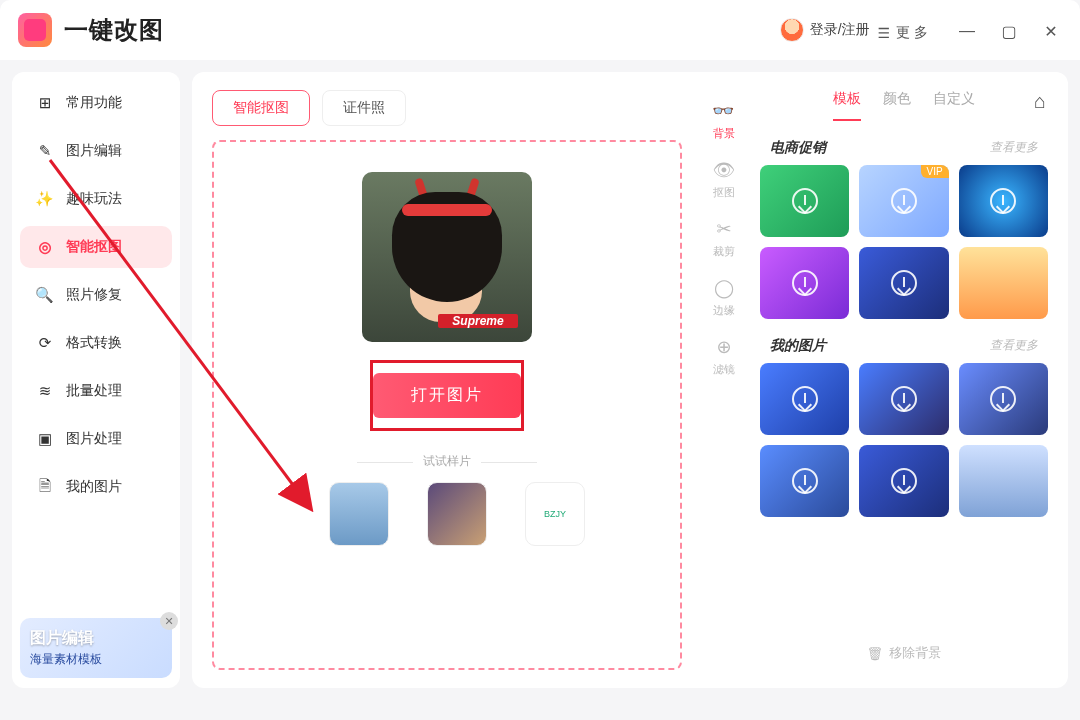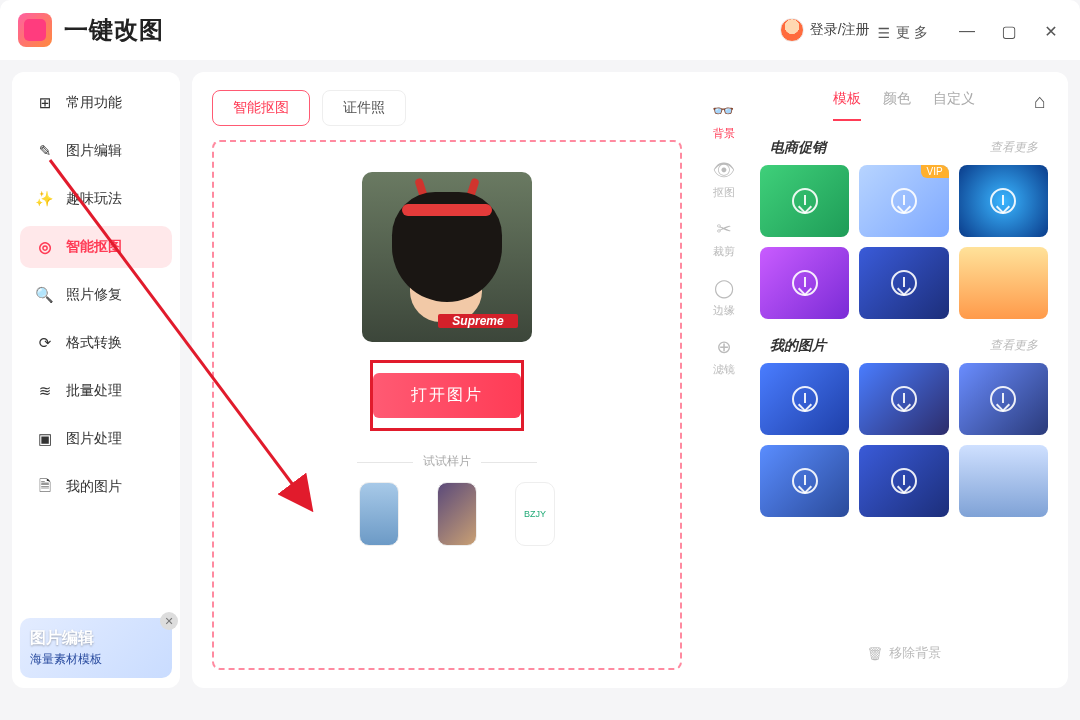--- a/index.html
+++ b/index.html
@@ -88,21 +88,21 @@
 .drop-sub{font-size:12px;color:#999;margin-bottom:26px;}
 .open-wrap{border:3px solid #e11b2c;padding:10px 0;margin-bottom:22px;}
 .open-btn{
   background:linear-gradient(90deg,#ff5a73,#ff3c56);color:#fff;font-size:16px;border:none;
   padding:12px 38px;border-radius:6px;cursor:pointer;letter-spacing:2px;
 }
 .try-label{font-size:12px;color:#aaa;position:relative;margin-bottom:12px;}
 .try-label::before,.try-label::after{content:"";position:absolute;top:50%;width:56px;height:1px;background:#e6e6e6;}
 .try-label::before{left:-66px;}.try-label::after{right:-66px;}
 .samples{display:flex;gap:18px;}
-.sample-thumb{width:40px;height:64px;border-radius:10px;border:1px solid #eee;margin-left:20px;}
+.sample-thumb{width:60px;height:64px;border-radius:10px;border:1px solid #eee;margin-left:20px;}
 .st1{background:linear-gradient(180deg,#a7c9e8,#6c9ac6);}
 .st2{background:linear-gradient(135deg,#5b4a7a,#c9a074);}
 .st3{background:#fff;display:flex;align-items:center;justify-content:center;font-size:9px;color:#2a7;}
 .right-panel { width:350px; display:flex; gap:10px;}
 .vtabs { width:52px;display:flex;flex-direction:column;align-items:center;gap:18px;padding-top:10px;}
 .vtab { display:flex;flex-direction:column;align-items:center;gap:4px;font-size:11px;color:#bbb;cursor:pointer;}
 .vtab.active{ color:#ff3c56;}
 .vtab .vicon{width:22px;height:22px;display:flex;align-items:center;justify-content:center;font-size:18px;}
 .panel-body{ flex:1;display:flex;flex-direction:column;}
 .ptabs{display:flex;gap:22px;justify-content:center;margin-bottom:14px;}

